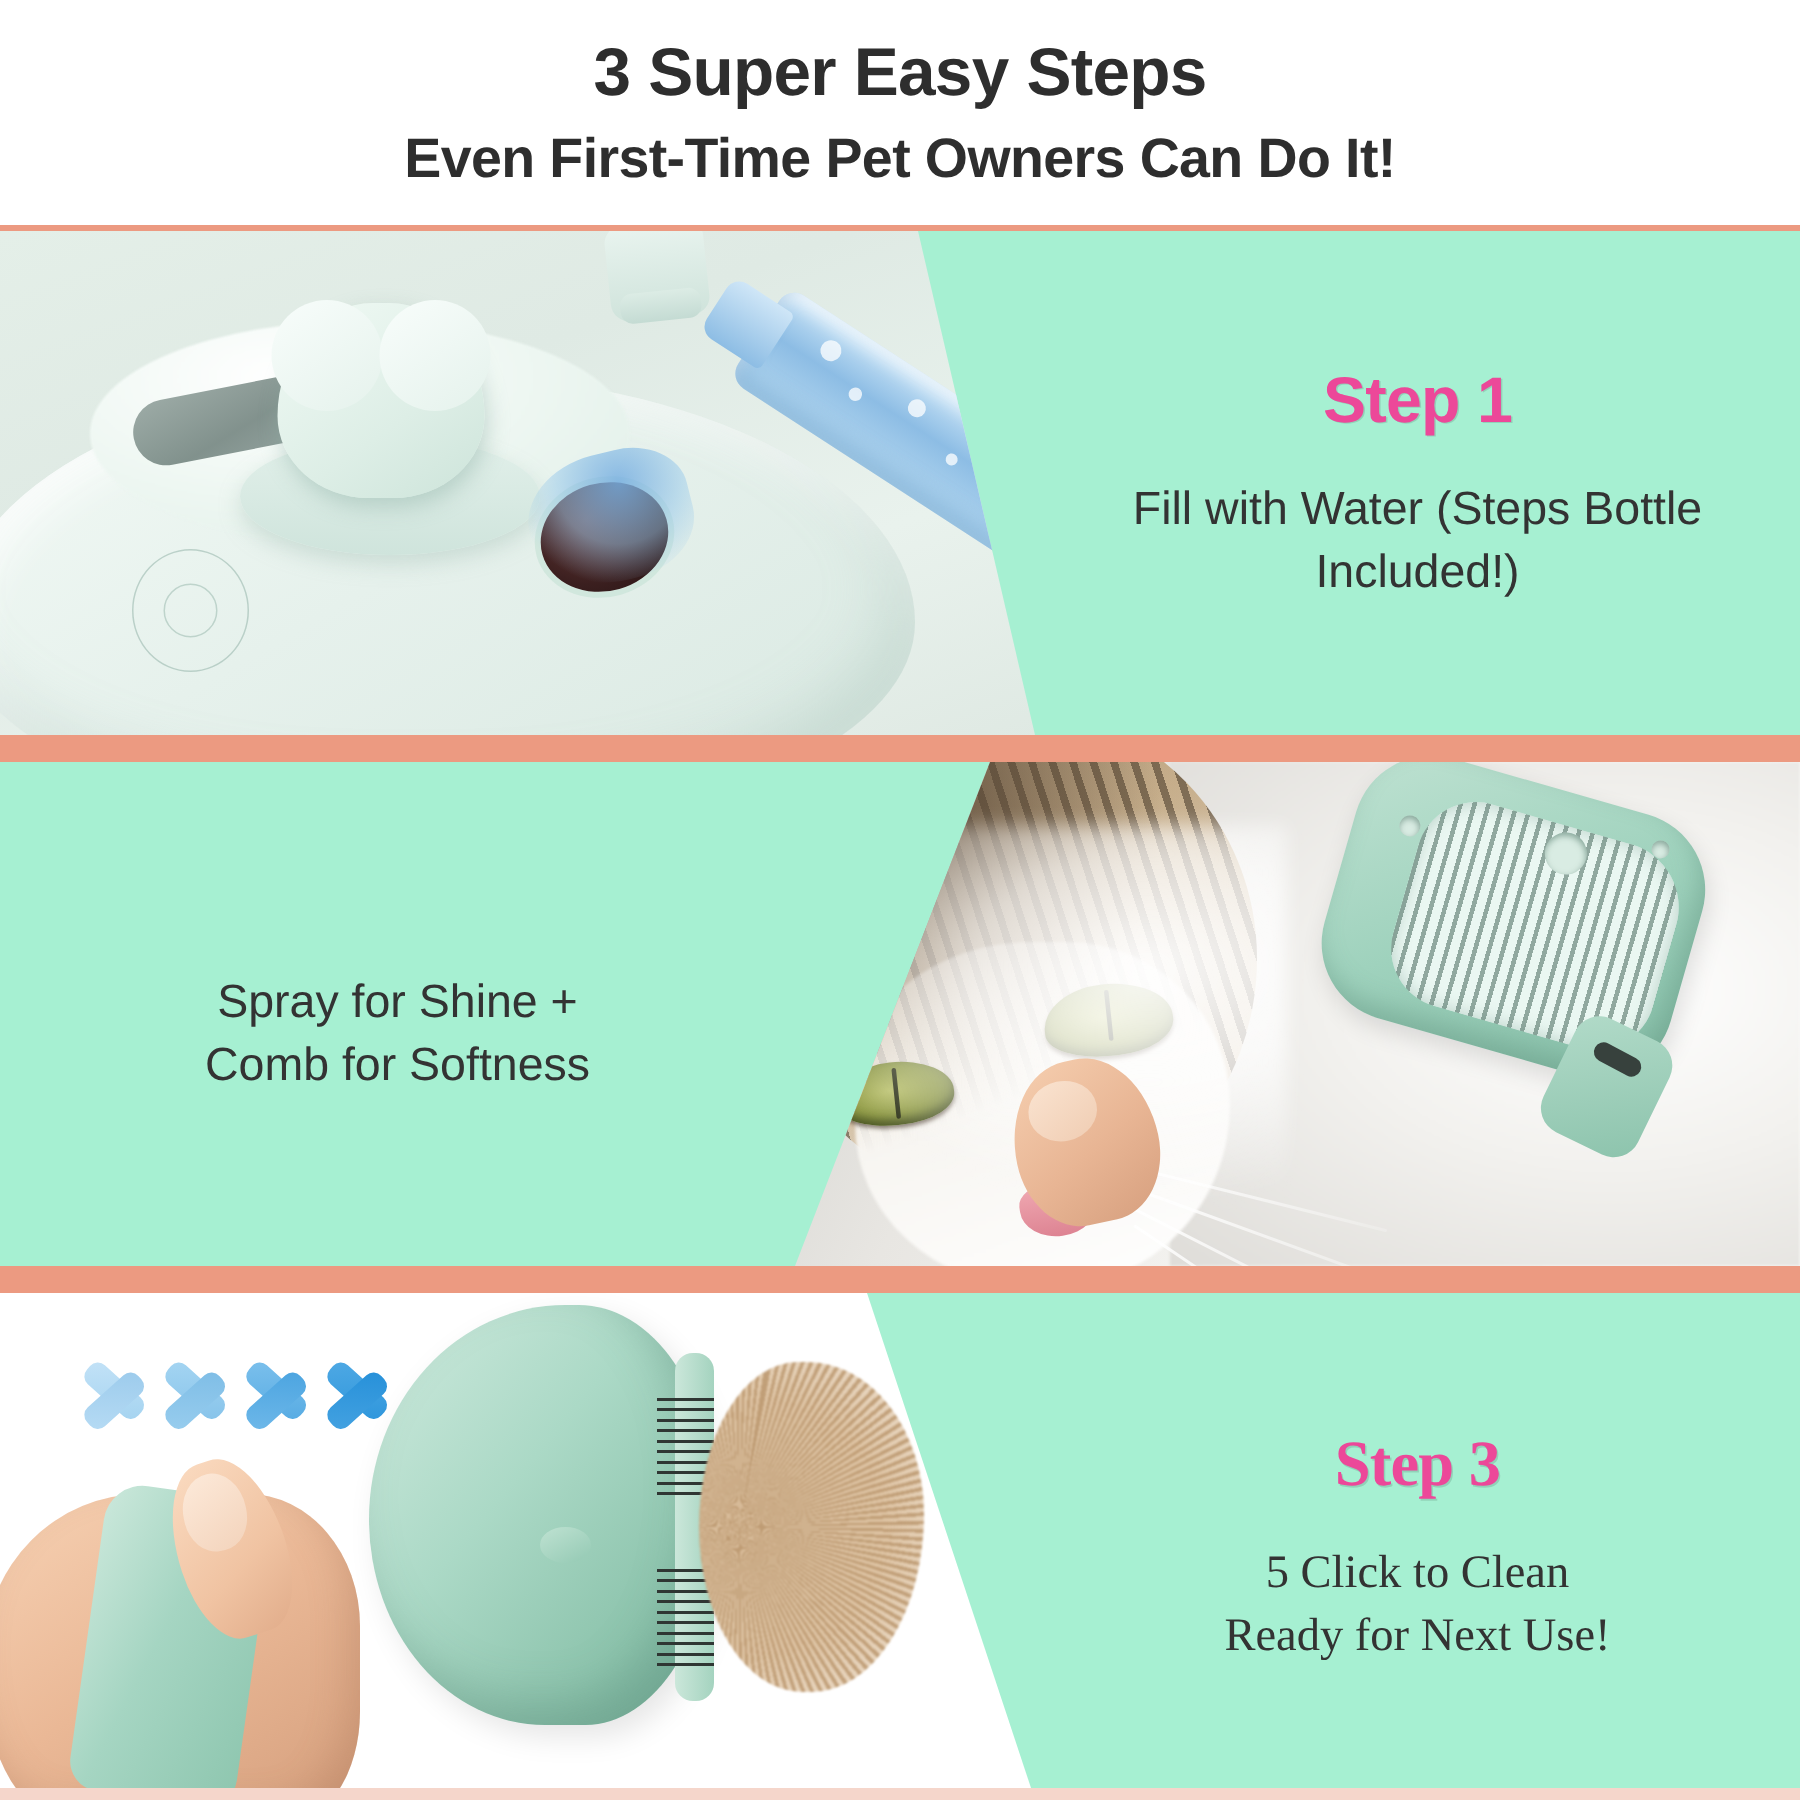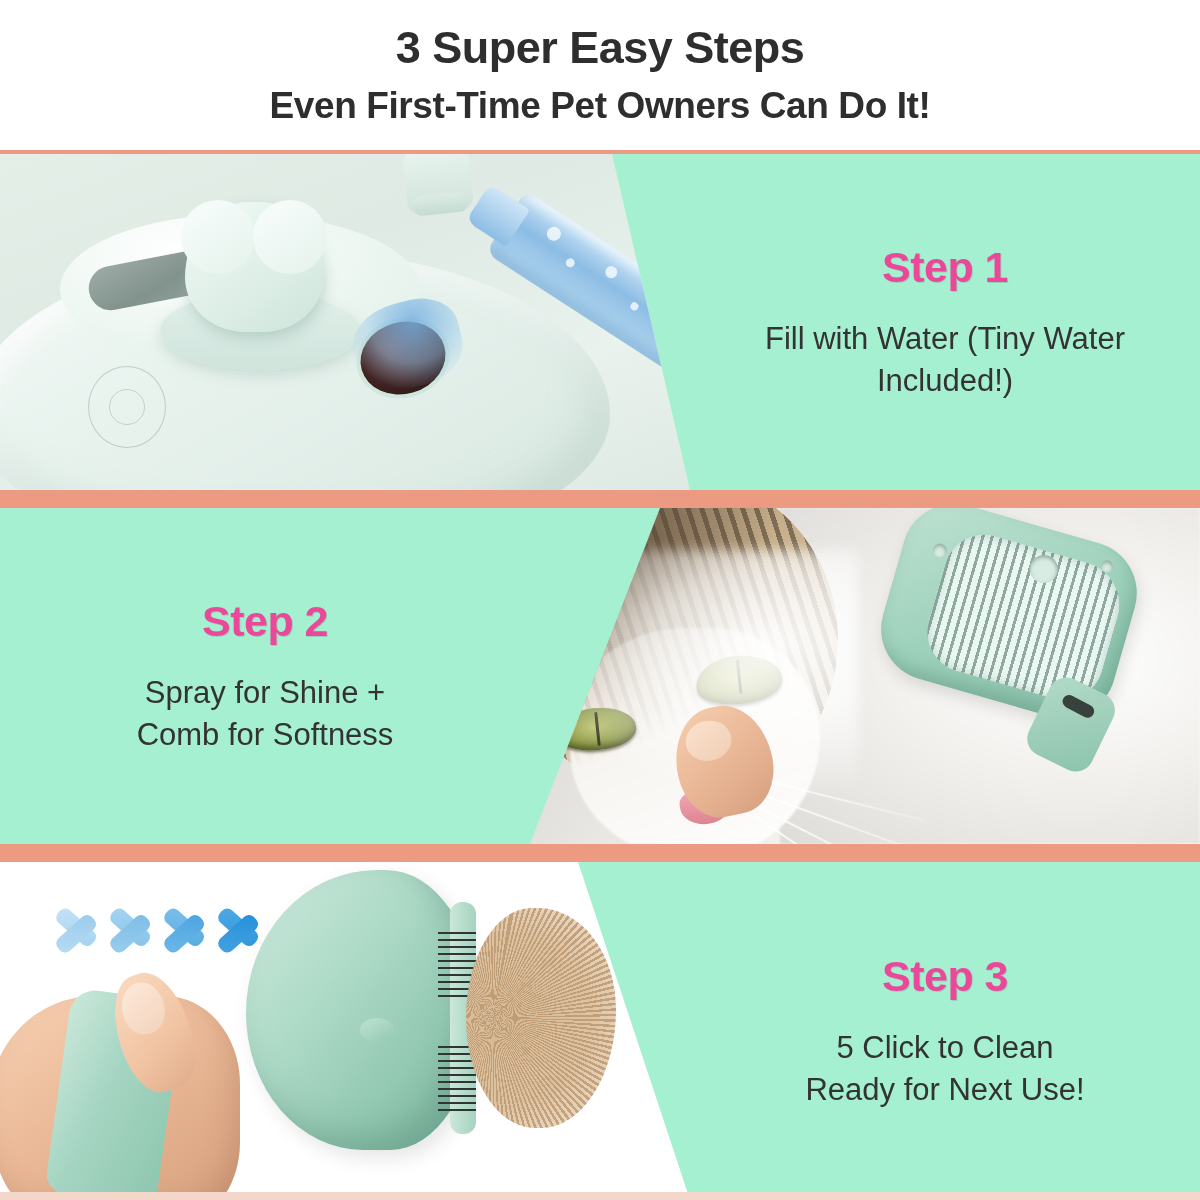--- a/index.html
+++ b/index.html
@@ -448,21 +448,21 @@
           <div class="bottle-bub" style="left:150px;top:34px;width:8px;height:8px;"></div>
           <div class="bottle-bub" style="left:186px;top:18px;width:11px;height:11px;"></div>
           <div class="bottle-bub" style="left:218px;top:38px;width:7px;height:7px;"></div>
         </div>
         <div class="bottle-neck"></div>
       </div>
     </div>
 
     <div class="text-block" style="left:690px;top:0;width:510px;height:336px;">
       <div class="step-title">Step 1</div>
-      <div class="step-body">Fill with Water (Tiny Water
+      <div class="step-body">Fill with Water (Steps Bottle
 Included!)</div>
     </div>
   </div>
 
   <div class="divider" id="divider-1"></div>
 
   <div class="panel" id="panel-2">
 
     <div class="mint" style="left:0;width:1200px;"></div>
 
@@ -487,21 +487,20 @@
         <div class="brush2-pad"></div>
         <div class="brush2-hole" style="left:128px;top:26px;width:28px;height:28px;"></div>
         <div class="brush2-hole" style="left:30px;top:44px;width:14px;height:14px;"></div>
         <div class="brush2-hole" style="left:196px;top:14px;width:12px;height:12px;"></div>
         <div class="brush2-handle"></div>
         <div class="brush2-slot"></div>
       </div>
     </div>
 
     <div class="text-block" style="left:0;top:0;width:530px;height:336px;">
-      <div class="step-title">Step 2</div>
       <div class="step-body">Spray for Shine +
 Comb for Softness</div>
     </div>
   </div>
 
   <div class="divider" id="divider-2"></div>
 
   <div class="panel" id="panel-3">
 
     <div class="mint" style="left:0;width:1200px;"></div>
@@ -537,21 +536,21 @@
       </div>
 
       <div class="hand3"></div>
       <div class="handle3"></div>
       <div class="handle3-knob"></div>
       <div class="finger3">
         <div class="nail3"></div>
       </div>
     </div>
 
-    <div class="text-block" style="left:690px;top:0;width:510px;height:338px;">
+    <div class="text-block" style="left:690px;top:0;width:510px;height:338px;font-family:Liberation Serif, serif;">
       <div class="step-title">Step 3</div>
       <div class="step-body">5 Click to Clean
 Ready for Next Use!</div>
     </div>
   </div>
 
   <div class="divider" id="divider-bottom"></div>
 
 </div>
 

